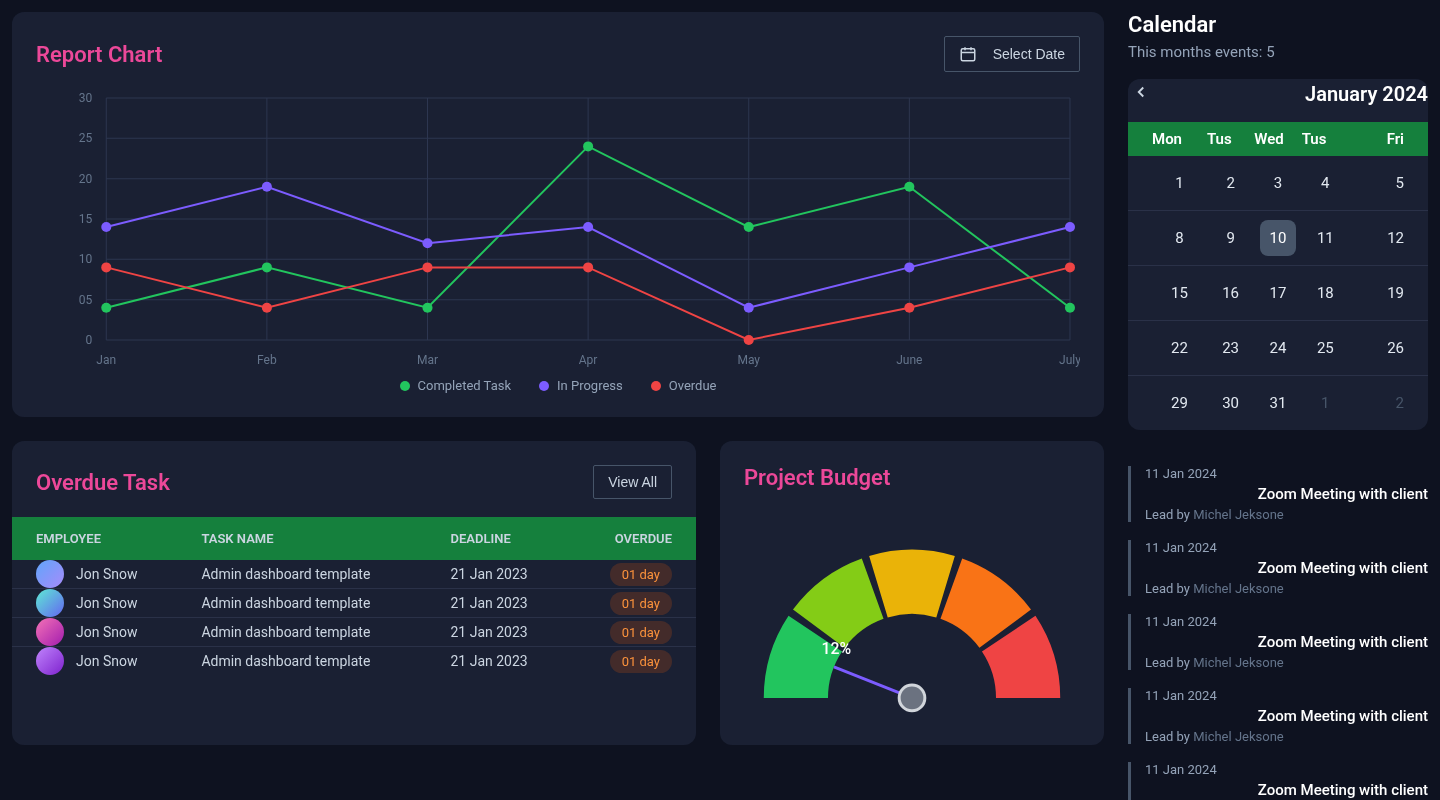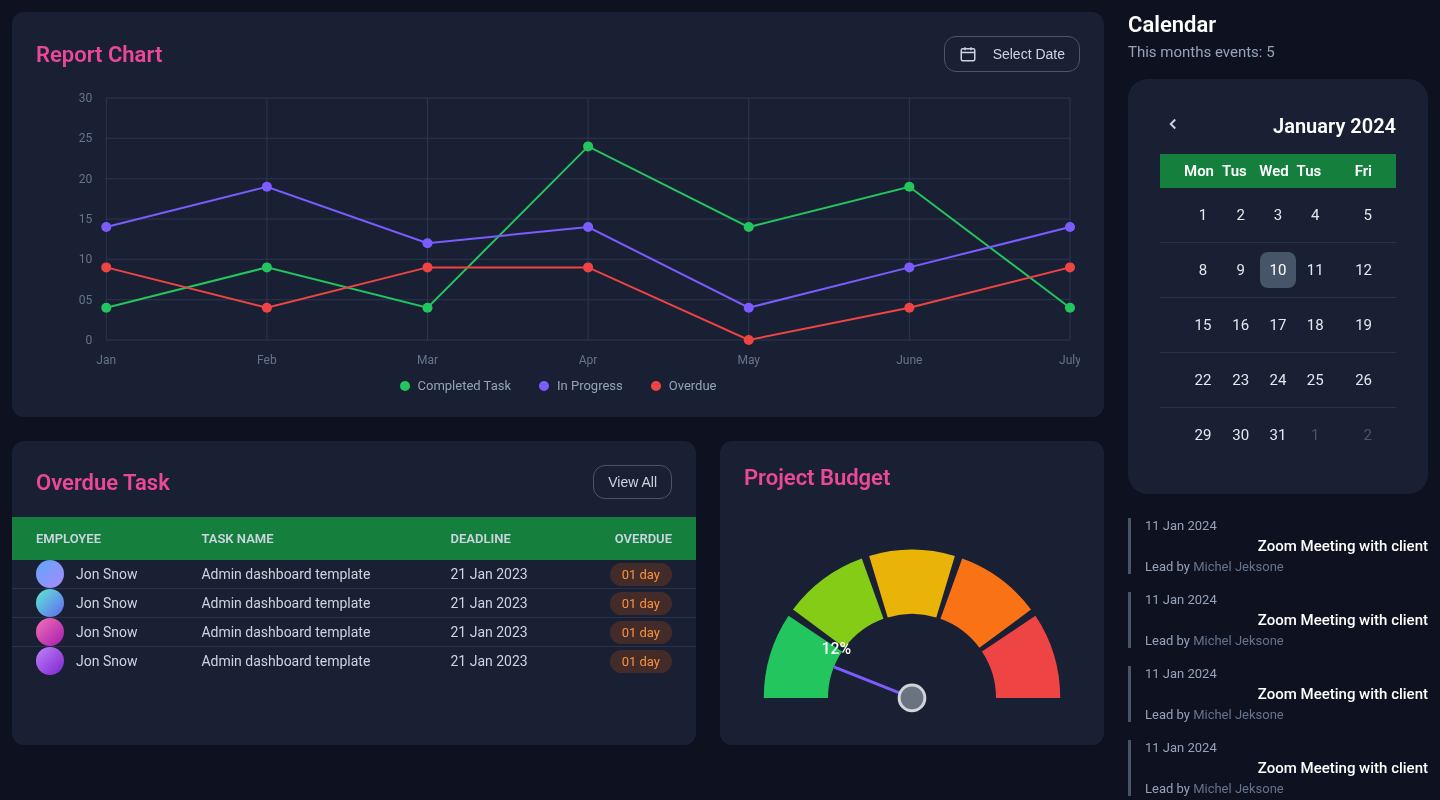--- a/index.html
+++ b/index.html
@@ -12,21 +12,21 @@
     width: 1440px;
   }
   .layout { display: flex; gap: 24px; }
   .main-col { flex: 1; display: flex; flex-direction: column; gap: 24px; }
   .side-col { width: 300px; }
   .card { background: #1a2033; border-radius: 12px; padding: 24px; }
   .card-hd { display: flex; justify-content: space-between; align-items: center; margin-bottom: 18px; }
   .card-title { color: #ec4899; font-size: 22px; font-weight: 600; }
   .btn-outline {
     border: 1px solid #475569; background: transparent; color: #cbd5e1;
-    padding: 8px 14px; border-radius: 12px; font-size: 14px; cursor: pointer;
+    padding: 8px 14px; border-radius: 2px; font-size: 14px; cursor: pointer;
     display: inline-flex; align-items: center; gap: 16px; margin-left: 24px;
   }
   .icon { display: inline-flex; }
 
   
   .chart-wrap { position: relative; height: 280px; }
   .chart-svg { width: 100%; height: 100%; }
   .tick-text { fill: #64748b; font-size: 12px; }
   .grid-line { stroke: #2d3650; stroke-width: 1; }
   .series-line { fill: none; stroke-width: 2; }
@@ -59,21 +59,21 @@
   }
 
   
   .gauge-wrap { position: relative; width: 100%; margin-top: 30px; }
   .gauge-svg { width: 100%; }
   .gauge-label { fill: #fff; font-size: 16px; font-weight: 500; }
 
   
   .side-title { color: #fff; font-size: 22px; font-weight: 600; margin-bottom: 6px; }
   .side-sub { color: #94a3b8; font-size: 15px; margin-bottom: 18px; }
-  .cal-card { background: #1a2033; border-radius: 20px; padding: 32px; margin-bottom: 24px; }
+  .cal-card { background: #1a2033; border-radius: 12px; padding: 0; margin-bottom: 36px; }
   .cal-hd { display: flex; align-items: center; margin-bottom: 14px; }
   .cal-nav { color: #cbd5e1; cursor: pointer; padding: 4px; }
   .cal-month { flex: 1; text-align: right; color: #fff; font-size: 20px; font-weight: 600; }
   .cal-grid { width: 100%; border-collapse: collapse; }
   .cal-grid th { color: #fff; font-weight: 600; font-size: 15px; padding: 8px 0; }
   .cal-grid td { text-align: center; padding: 9px 0; color: #e2e8f0; font-size: 15px; cursor: pointer; }
   .cal-grid td.dim { color: #475569; }
   .cal-grid td .day-cell { display: inline-block; width: 36px; line-height: 36px; border-radius: 8px; }
   .cal-grid td.active .day-cell { background: #475569; color: #fff; }
 

